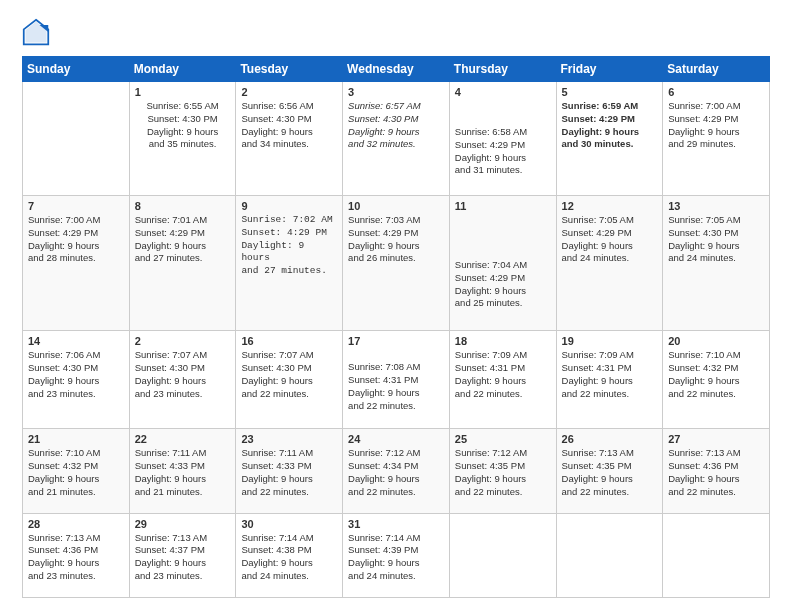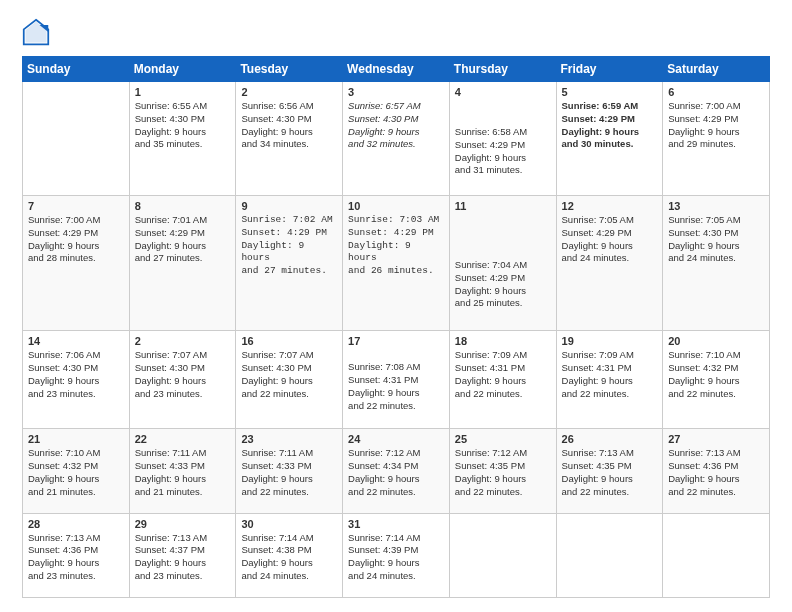--- a/index.html
+++ b/index.html
@@ -130,21 +130,21 @@
           <th>Thursday</th>
           <th>Friday</th>
           <th>Saturday</th>
         </tr>
     </thead>
     <tbody id="calendar-body">
     <tr>
           <td class="empty-cell"></td>
           <td>
             <span class="day-num">1</span>
-            <div class="day-info" style="white-space: pre-line;">Sunrise: 6:55 AM
+            <div class="day-info" style="white-space: pre-line; text-align: center;">Sunrise: 6:55 AM
 Sunset: 4:30 PM
 Daylight: 9 hours
 and 35 minutes.</div>
           </td>
           <td>
             <span class="day-num">2</span>
             <div class="day-info" style="white-space: pre-line;">Sunrise: 6:56 AM
 Sunset: 4:30 PM
 Daylight: 9 hours
 and 34 minutes.</div>
@@ -195,21 +195,21 @@
           </td>
           <td>
             <span class="day-num">9</span>
             <div class="day-info" style="white-space: pre-line; font-family: Liberation Mono, monospace;">Sunrise: 7:02 AM
 Sunset: 4:29 PM
 Daylight: 9 hours
 and 27 minutes.</div>
           </td>
           <td>
             <span class="day-num">10</span>
-            <div class="day-info" style="white-space: pre-line; font-family: Liberation Mono, monospace;">Sunrise: 7:03 AM
+            <div class="day-info" style="white-space: pre-line;">Sunrise: 7:03 AM
 Sunset: 4:29 PM
 Daylight: 9 hours
 and 26 minutes.</div>
           </td>
           <td>
             <span class="day-num">11</span>
             <div class="day-info" style="white-space: pre-line; margin-top: 47px;">Sunrise: 7:04 AM
 Sunset: 4:29 PM
 Daylight: 9 hours
 and 25 minutes.</div>

